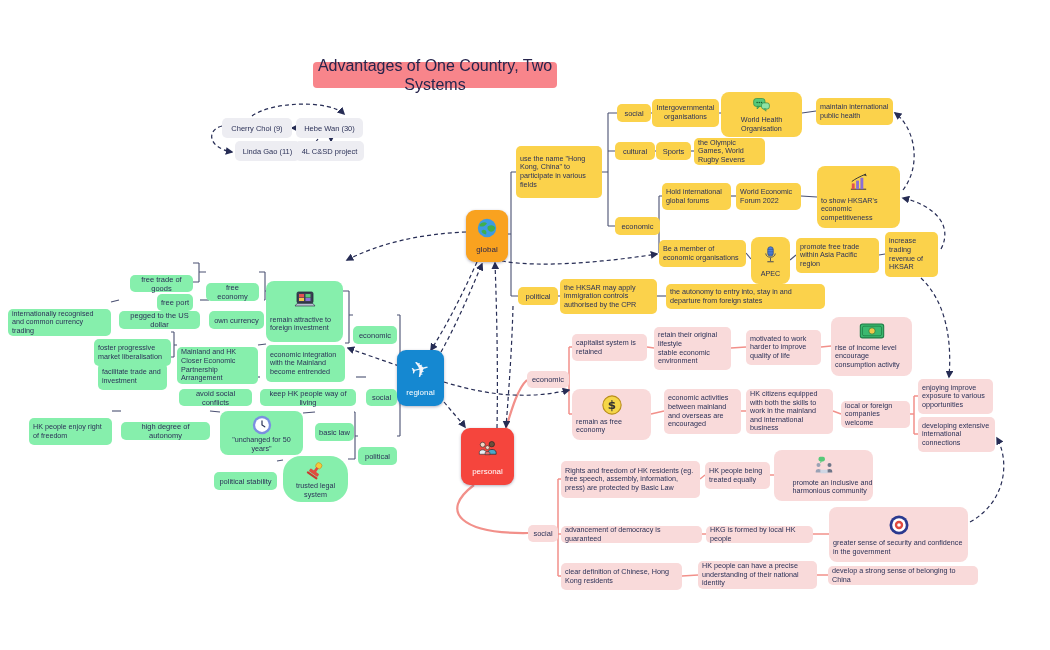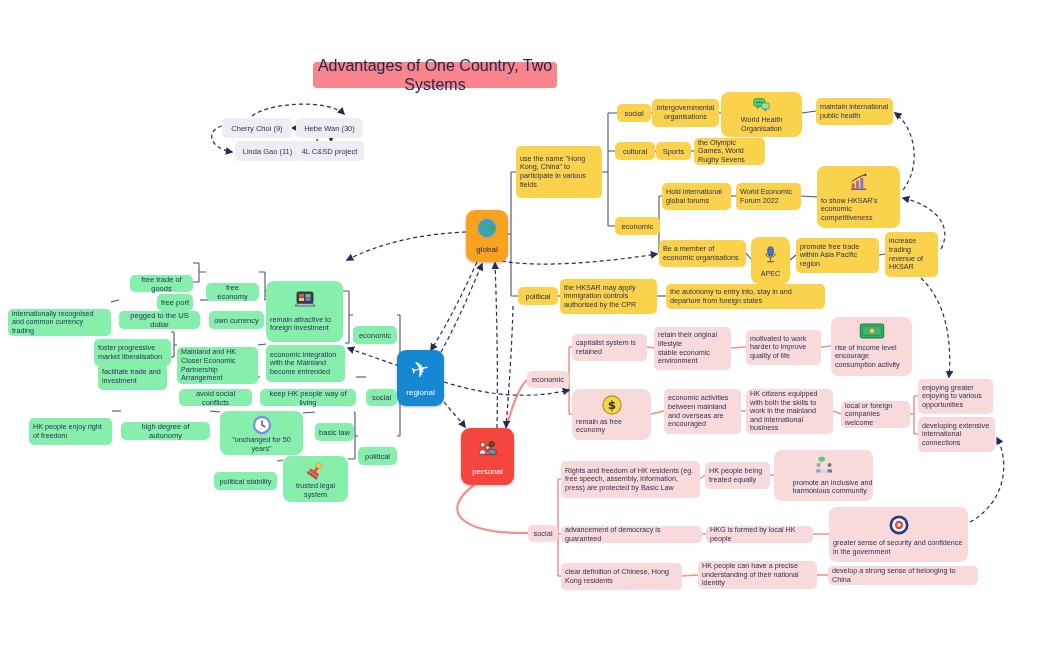--- a/index.html
+++ b/index.html
@@ -307,21 +307,21 @@
     </div>
     <div class="node bpill" style="left: 315px; top: 403px; width: 39px; height: 18px;">
       <span class="lbl">basic law</span>
     </div>
     <div class="node bpill" style="left: 358px; top: 427px; width: 39px; height: 18px;">
       <span class="lbl">political</span>
     </div>
     <div class="node bpill" style="left: 214px; top: 452px; width: 63px; height: 18px;">
       <span class="lbl">political stability</span>
     </div>
-    <div class="node bbig" style="left: 283px; top: 436px; width: 65px; height: 46px;">
+    <div class="node bbig" style="left: 283px; top: 436px; width: 65px; height: 46px; border-radius: 18px;">
       <span class="icn">
         <svg viewBox="0 0 24 24" width="23" height="23">
           <g transform="rotate(35 12 12)">
             <circle cx="12" cy="6" r="3.2" fill="#f5c93d" stroke="#b98e1d" stroke-width="0.6"></circle>
             <rect x="10.6" y="8.5" width="2.8" height="5" fill="#e04b3f"></rect>
             <rect x="6.5" y="13" width="11" height="3.5" rx="1" fill="#e04b3f"></rect>
             <rect x="5.5" y="17" width="13" height="2.2" rx="1" fill="#c93a30"></rect>
           </g>
         </svg>
       </span>
@@ -362,21 +362,21 @@
     <div class="node pbox" style="left: 664px; top: 389px; width: 77px; height: 45px;">
       <span class="lbl">economic activities between mainland and overseas are encouraged</span>
     </div>
     <div class="node pbox" style="left: 746px; top: 389px; width: 87px; height: 45px;">
       <span class="lbl">HK citizens equipped with both the skills to work in the mainland and international business</span>
     </div>
     <div class="node pbox" style="left: 841px; top: 401px; width: 69px; height: 27px;">
       <span class="lbl">local or foreign companies welcome</span>
     </div>
     <div class="node pbox" style="left: 918px; top: 379px; width: 75px; height: 35px;">
-      <span class="lbl">enjoying greater enjoying to various opportunities</span>
+      <span class="lbl">enjoying improve exposure to various opportunities</span>
     </div>
     <div class="node pbox" style="left: 918px; top: 417px; width: 77px; height: 35px;">
       <span class="lbl">developing extensive international connections</span>
     </div>
     <div class="node ppill" style="left: 528px; top: 525px; width: 30px; height: 17px;">
       <span class="lbl">social</span>
     </div>
     <div class="node pbox" style="left: 561px; top: 461px; width: 139px; height: 37px;">
       <span class="lbl">Rights and freedom of HK residents (eg. free speech, assembly, information, press) are protected by Basic Law</span>
     </div>

